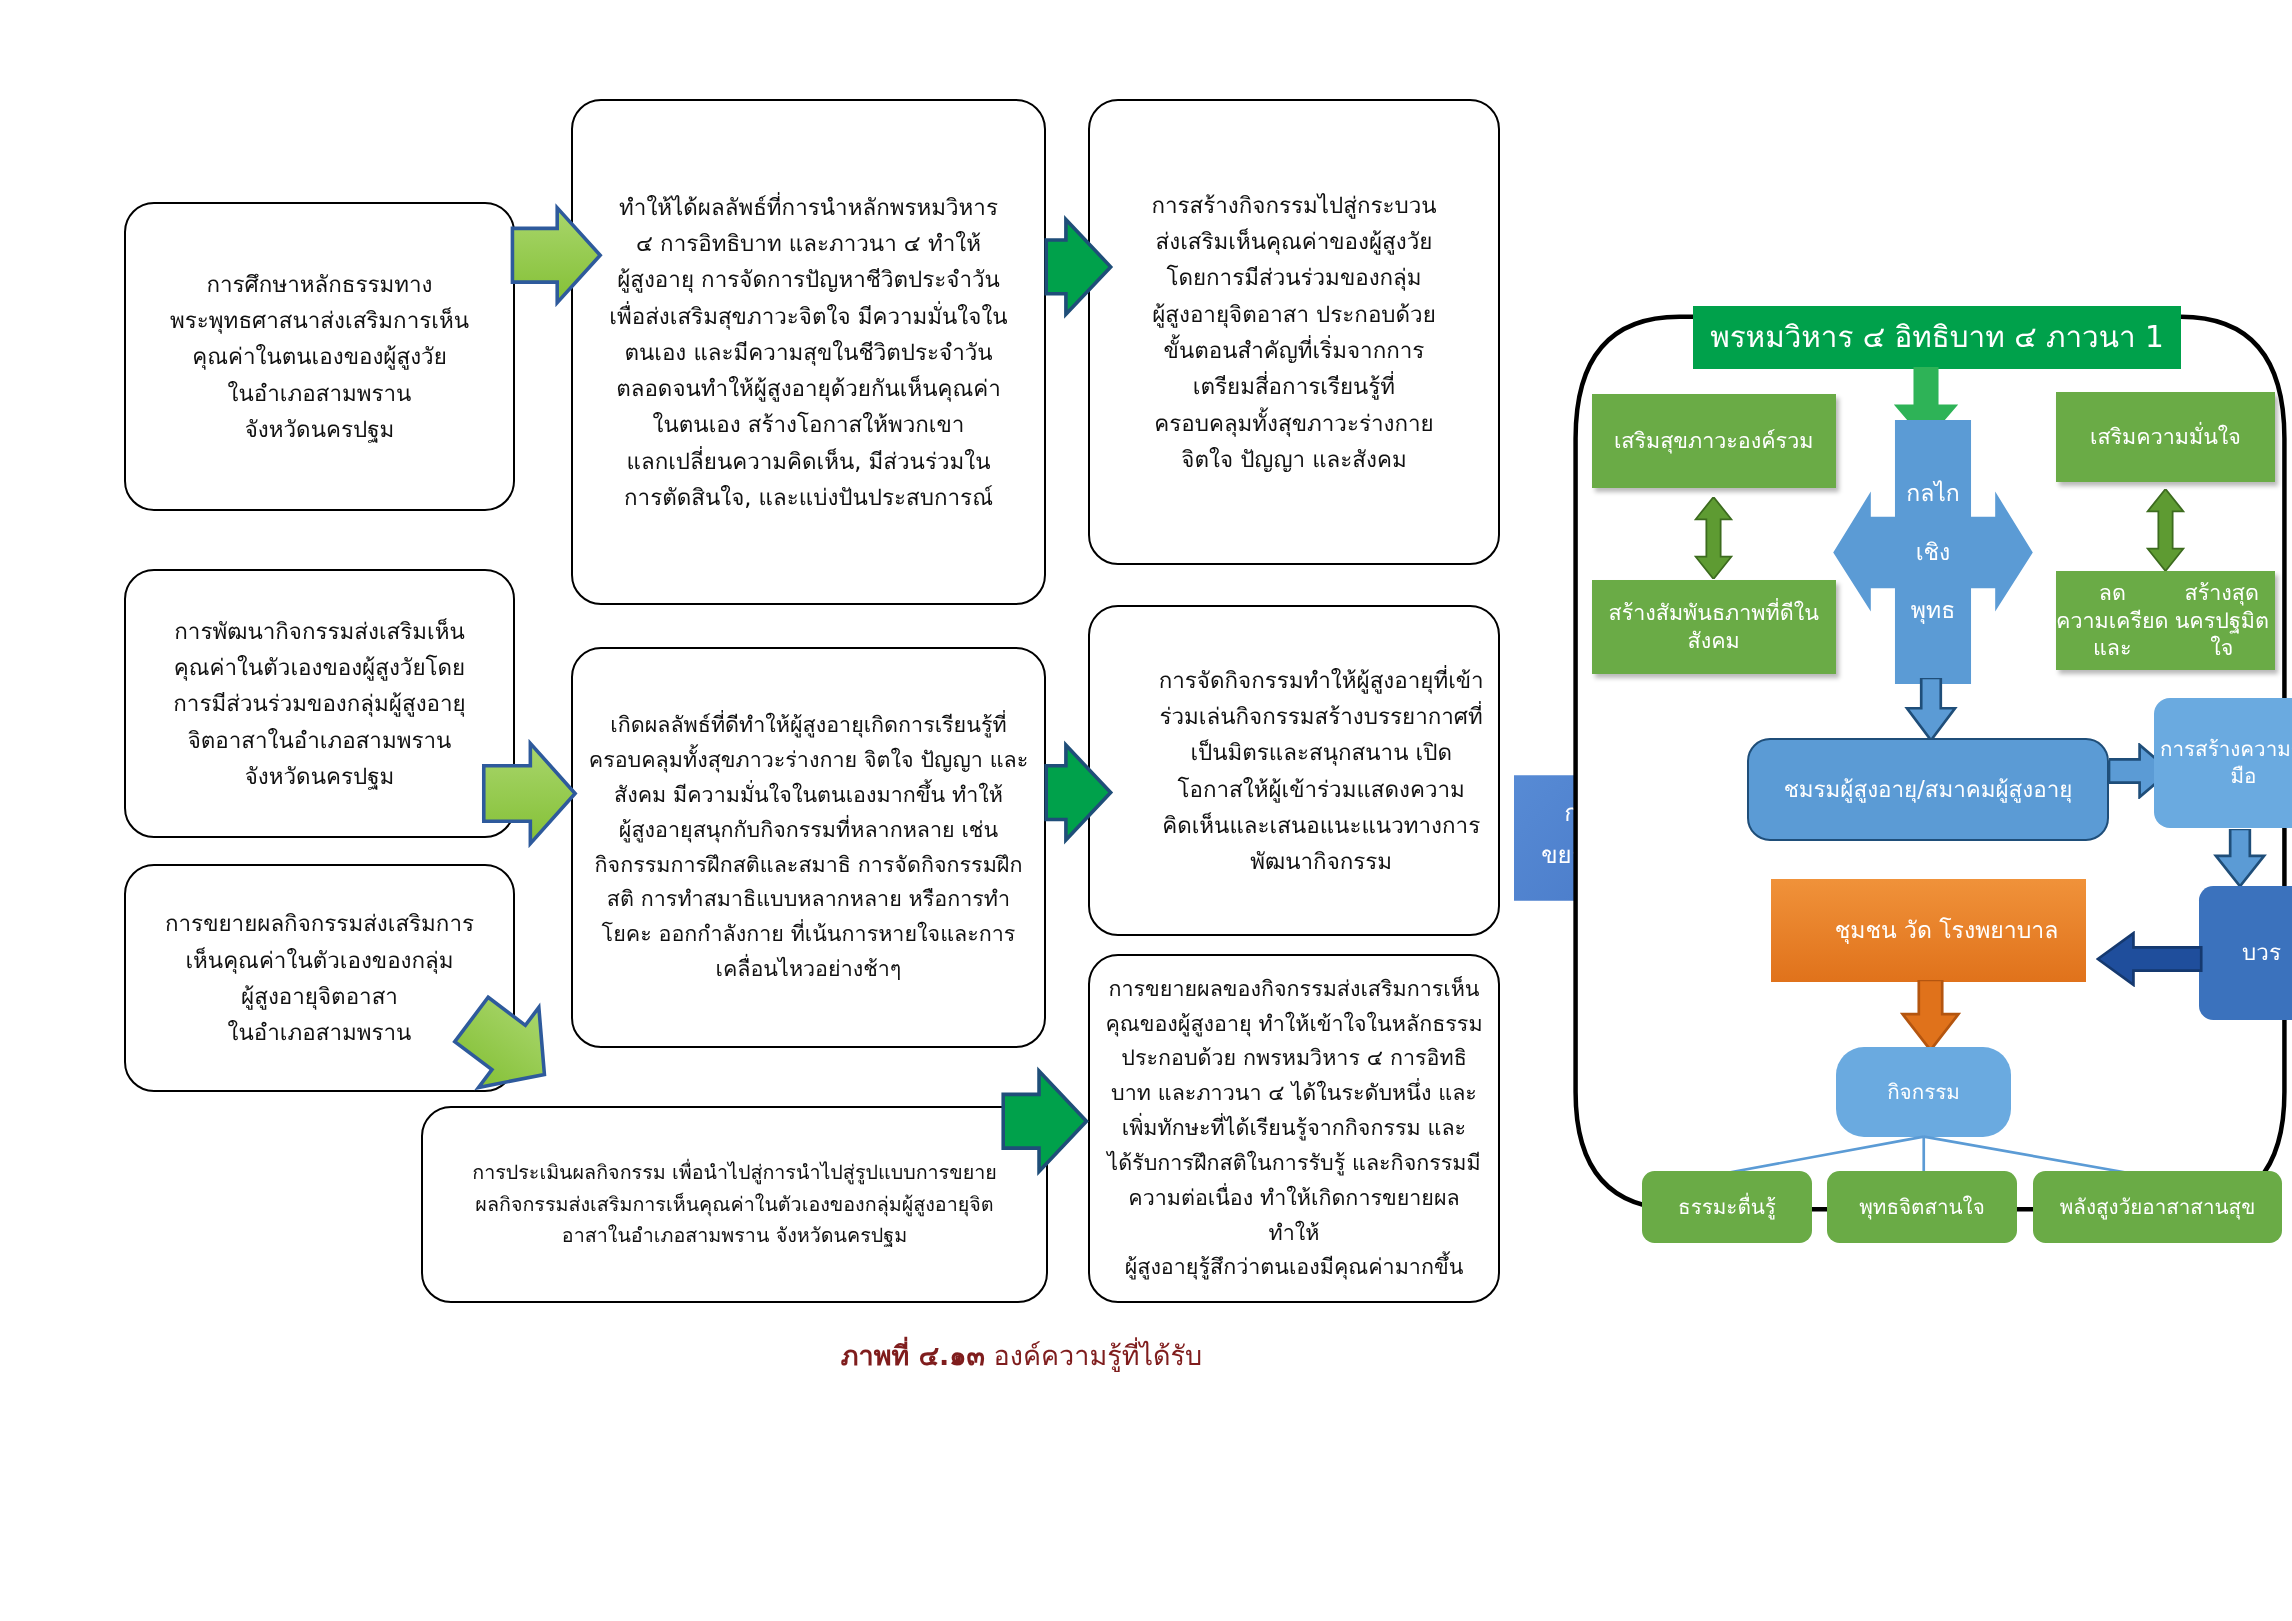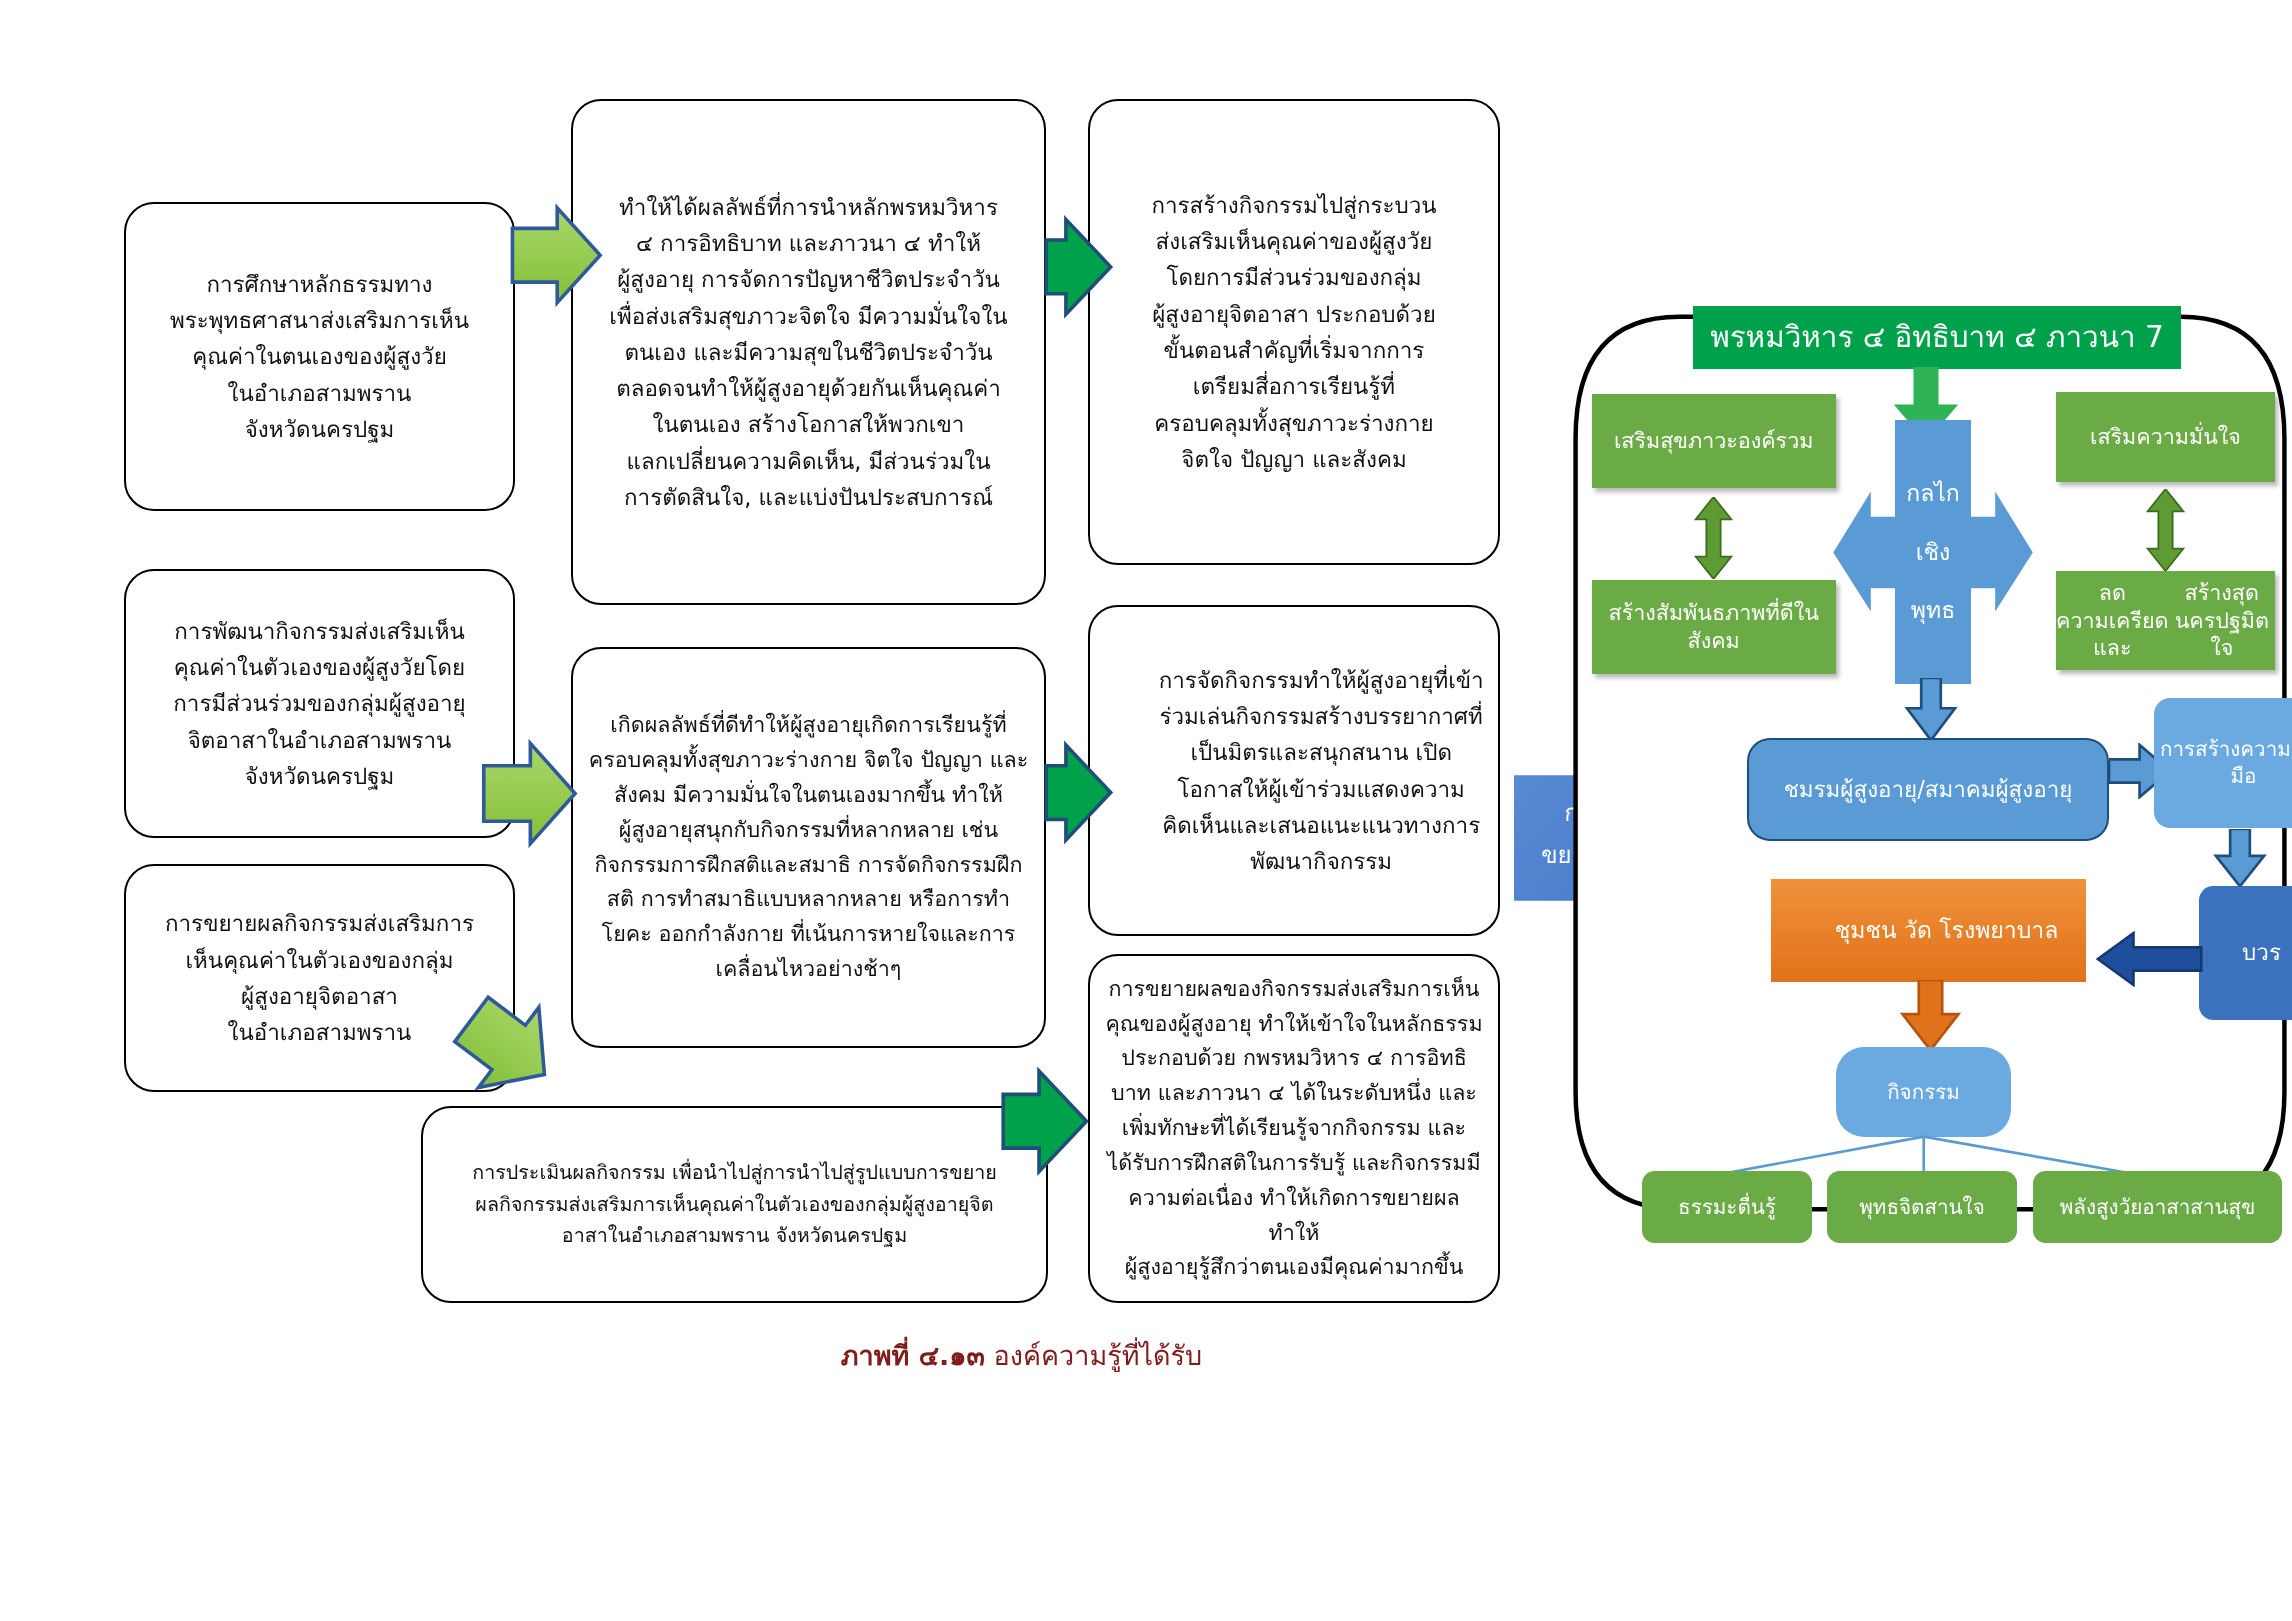--- a/index.html
+++ b/index.html
@@ -129,21 +129,21 @@
     <span class="lbl" style="left:3.6px;top:97px;">การ</span>
     <span class="lbl" style="left:3.6px;top:139px;">ขยายผล</span>
   </div>
 
   <div style="position:absolute;left:1572px;top:313px;width:716px;height:900px;">
     <svg class="panel-shape" viewBox="0 0 800 1005">
       <path d="M 120 4 L 680 4 Q 796 4 796 140 L 796 870 Q 796 1001 680 1001
                L 120 1001 Q 4 1001 4 870 L 4 140 Q 4 4 120 4 Z" fill="#ffffff" stroke="#000000" stroke-width="5"></path>
     </svg>
 
-    <div class="node green-hdr" style="left:121px;top:-7.2px;width:488px;height:63px;">พรหมวิหาร ๔ อิทธิบาท ๔ ภาวนา 7</div>
+    <div class="node green-hdr" style="left:121px;top:-7.2px;width:488px;height:63px;">พรหมวิหาร ๔ อิทธิบาท ๔ ภาวนา 1</div>
 
     <svg style="position:absolute;left:318px;top:54px;width:72px;height:76px;" viewBox="0 0 80 85">
       <polygon points="26,0 54,0 54,42 76,42 40,84 4,42 26,42" fill="#2eb357"></polygon>
     </svg>
 
     <div class="node green" style="left:19.7px;top:81px;width:244px;height:94px;">เสริมสุขภาวะองค์รวม</div>
 
     <svg style="position:absolute;left:121px;top:184px;width:41px;height:82px;" viewBox="0 0 46 92">
       <polygon points="23,0 43,25 31,25 31,67 43,67 23,92 3,67 15,67 15,25 3,25" fill="#5e9b32" stroke="#3c6b1e" stroke-width="2"></polygon>
     </svg>

